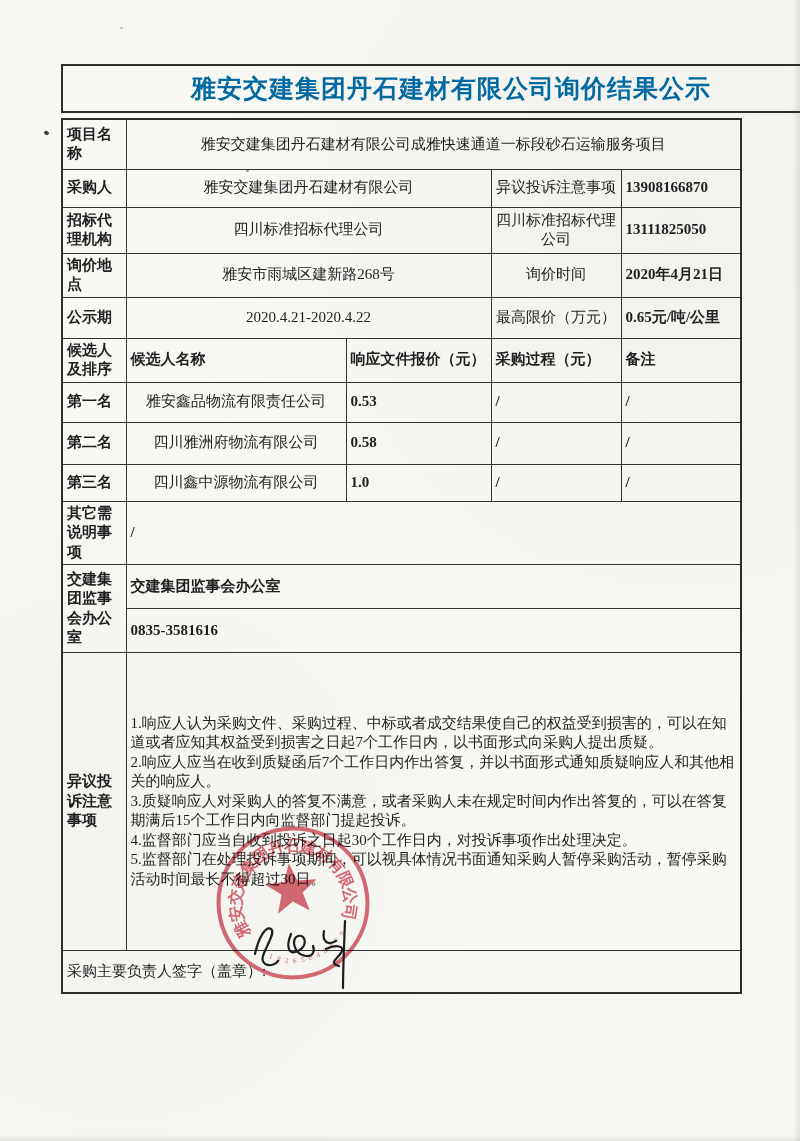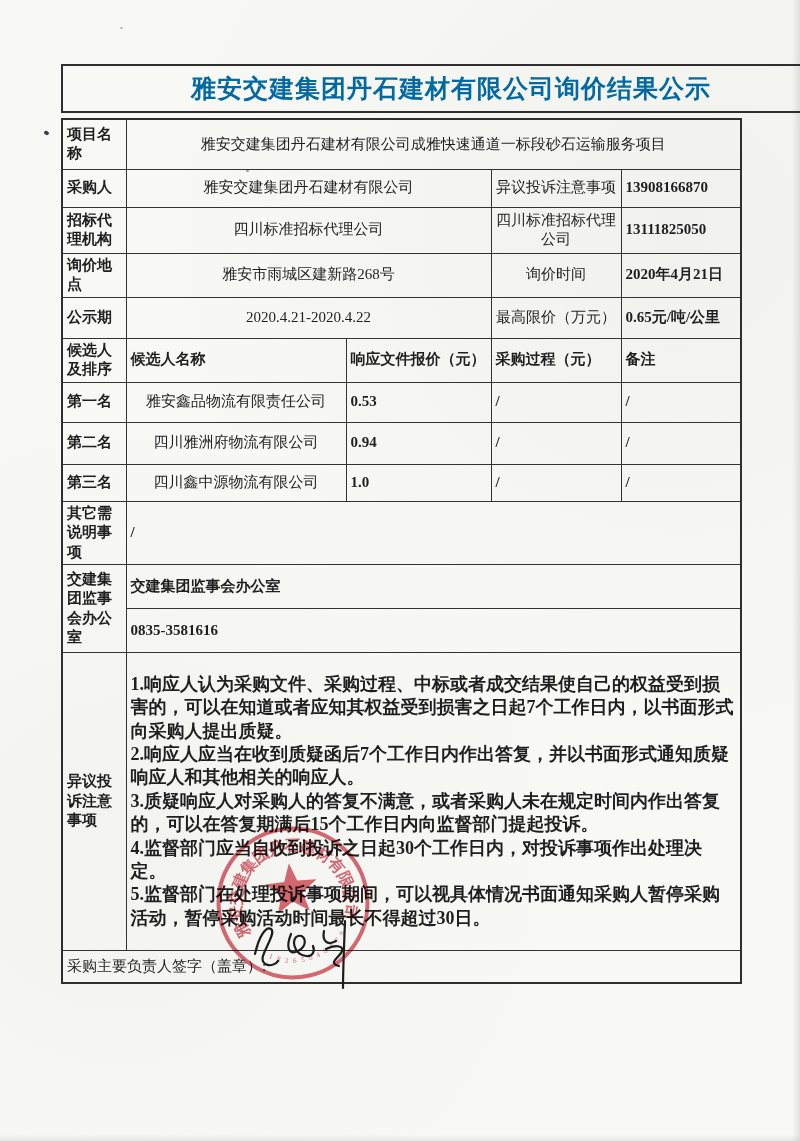--- a/index.html
+++ b/index.html
@@ -31,21 +31,21 @@
   }
   table.doc td{
     border:1.6px solid #333;vertical-align:middle;
     padding:2px 4px;line-height:1.3;overflow:hidden;
   }
   table.doc{border:2px solid #2e2e2e;}
   td.lab{text-align:left;padding:2px 1px 2px 3px;font-weight:bold;}
   td.val{text-align:center;padding-left:7px;}
   td.ctr{text-align:left;padding:2px 4px;font-weight:bold;}
   td.lab2{text-align:center;padding:2px 12px;}
-  td.longtext{padding:10px 12px;line-height:22px;font-size:18px;font-weight:bold;}
+  td.longtext{padding:10px 12px;line-height:22px;font-size:15px;}
   td.longtext div{margin:0;}
   td.sig{padding-left:5px;font-size:15px;}
 
   .seal{position:absolute;left:213px;top:823px;width:160px;height:160px;
     opacity:0.85;mix-blend-mode:multiply;transform:rotate(-6deg);pointer-events:none;}
   .signature{position:absolute;left:246px;top:916px;width:112px;height:80px;
     pointer-events:none;}
 
   .speck{position:absolute;border-radius:50%;background:#555;}
   .speck.s1{left:44px;top:131px;width:5px;height:4px;transform:rotate(35deg);border-radius:60% 40% 60% 40%;background:#3c3c44;}
@@ -118,21 +118,21 @@
     <td class="lab">第一名</td>
     <td class="val">雅安鑫品物流有限责任公司</td>
     <td class="ctr">0.53</td>
     <td class="ctr">/</td>
     <td class="ctr">/</td>
   </tr>
 
   <tr style="height:42px">
     <td class="lab">第二名</td>
     <td class="val">四川雅洲府物流有限公司</td>
-    <td class="ctr">0.94</td>
+    <td class="ctr">0.58</td>
     <td class="ctr">/</td>
     <td class="ctr">/</td>
   </tr>
 
   <tr style="height:37px">
     <td class="lab">第三名</td>
     <td class="val">四川鑫中源物流有限公司</td>
     <td class="ctr">1.0</td>
     <td class="ctr">/</td>
     <td class="ctr">/</td>
@@ -155,21 +155,21 @@
     <td class="lab">异议投诉注意事项</td>
     <td class="longtext" colspan="4">
       <div>1.响应人认为采购文件、采购过程、中标或者成交结果使自己的权益受到损害的，可以在知道或者应知其权益受到损害之日起7个工作日内，以书面形式向采购人提出质疑。</div>
       <div>2.响应人应当在收到质疑函后7个工作日内作出答复，并以书面形式通知质疑响应人和其他相关的响应人。</div>
       <div>3.质疑响应人对采购人的答复不满意，或者采购人未在规定时间内作出答复的，可以在答复期满后15个工作日内向监督部门提起投诉。</div>
       <div>4.监督部门应当自收到投诉之日起30个工作日内，对投诉事项作出处理决定。</div>
       <div>5.监督部门在处理投诉事项期间，可以视具体情况书面通知采购人暂停采购活动，暂停采购活动时间最长不得超过30日。</div>
     </td>
   </tr>
 
-  <tr style="height:32px">
+  <tr style="height:42px">
     <td class="sig" colspan="5">
       <span>采购主要负责人签字（盖章）:</span>
     </td>
   </tr>
 </tbody>
   </table>
 
 <svg class="seal" viewBox="0 0 200 200" role="img" aria-label="雅安交建集团丹石建材有限公司">
   <circle cx="100" cy="100" r="93" fill="none" stroke="#d4525e" stroke-width="5"></circle>
   <polygon fill="#d4525e" points="100,50 108.2,72.7 132.3,73.5 113.3,88.3 120,111.5 100,98 80,111.5 86.7,88.3 67.7,73.5 91.8,72.7"></polygon>

